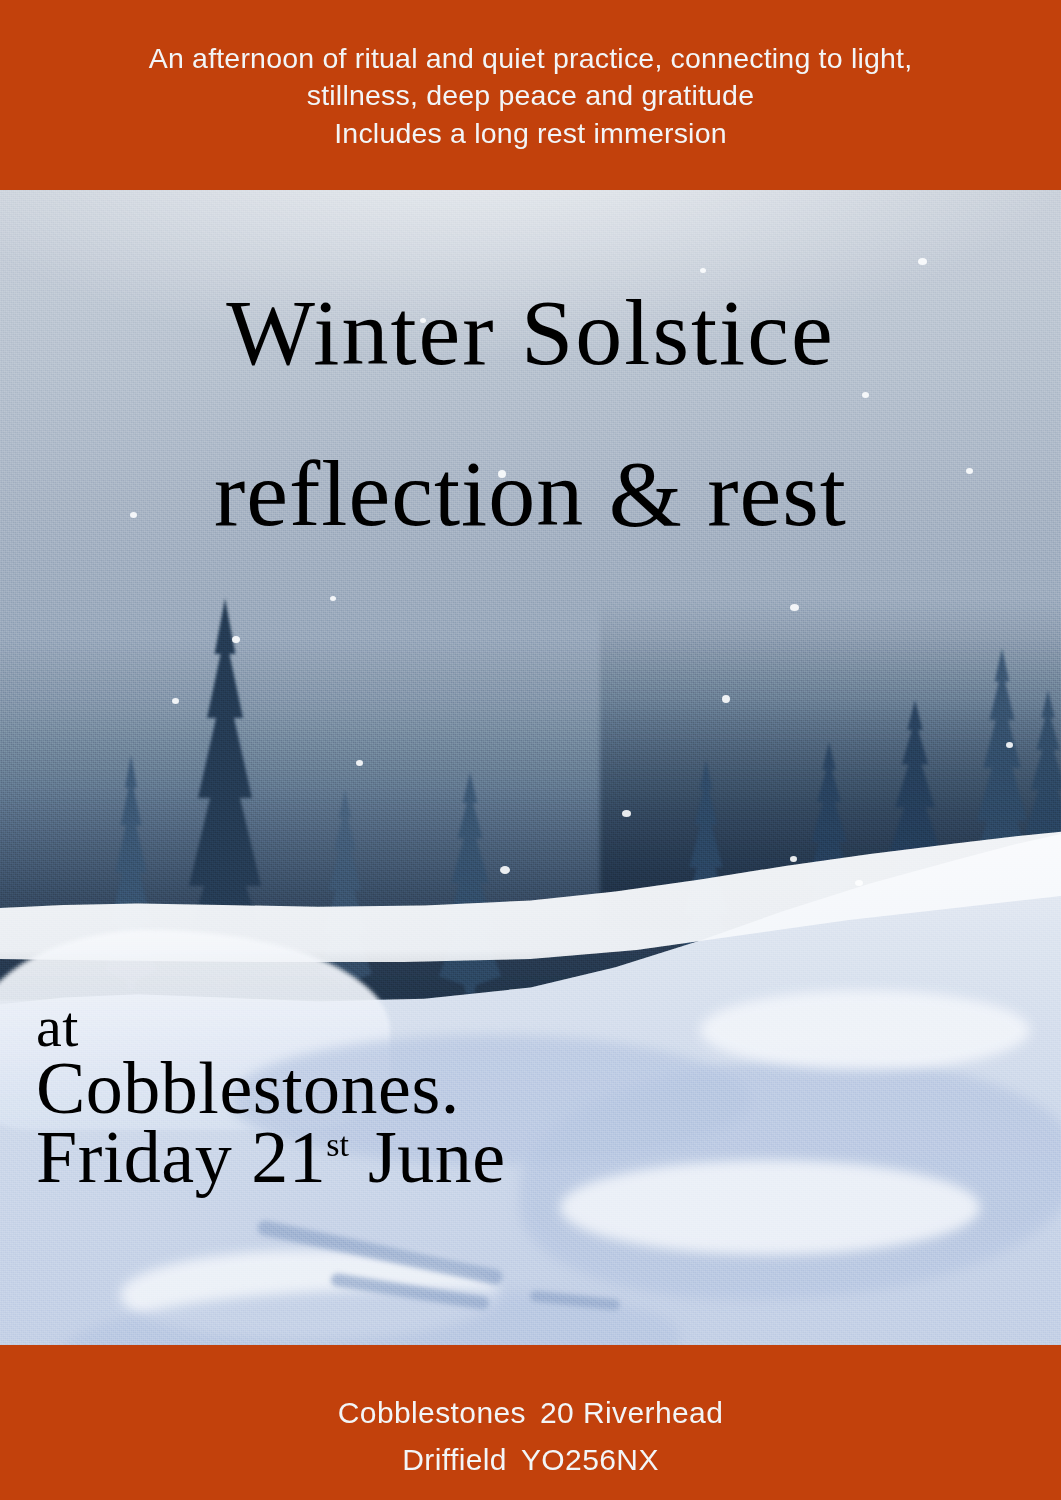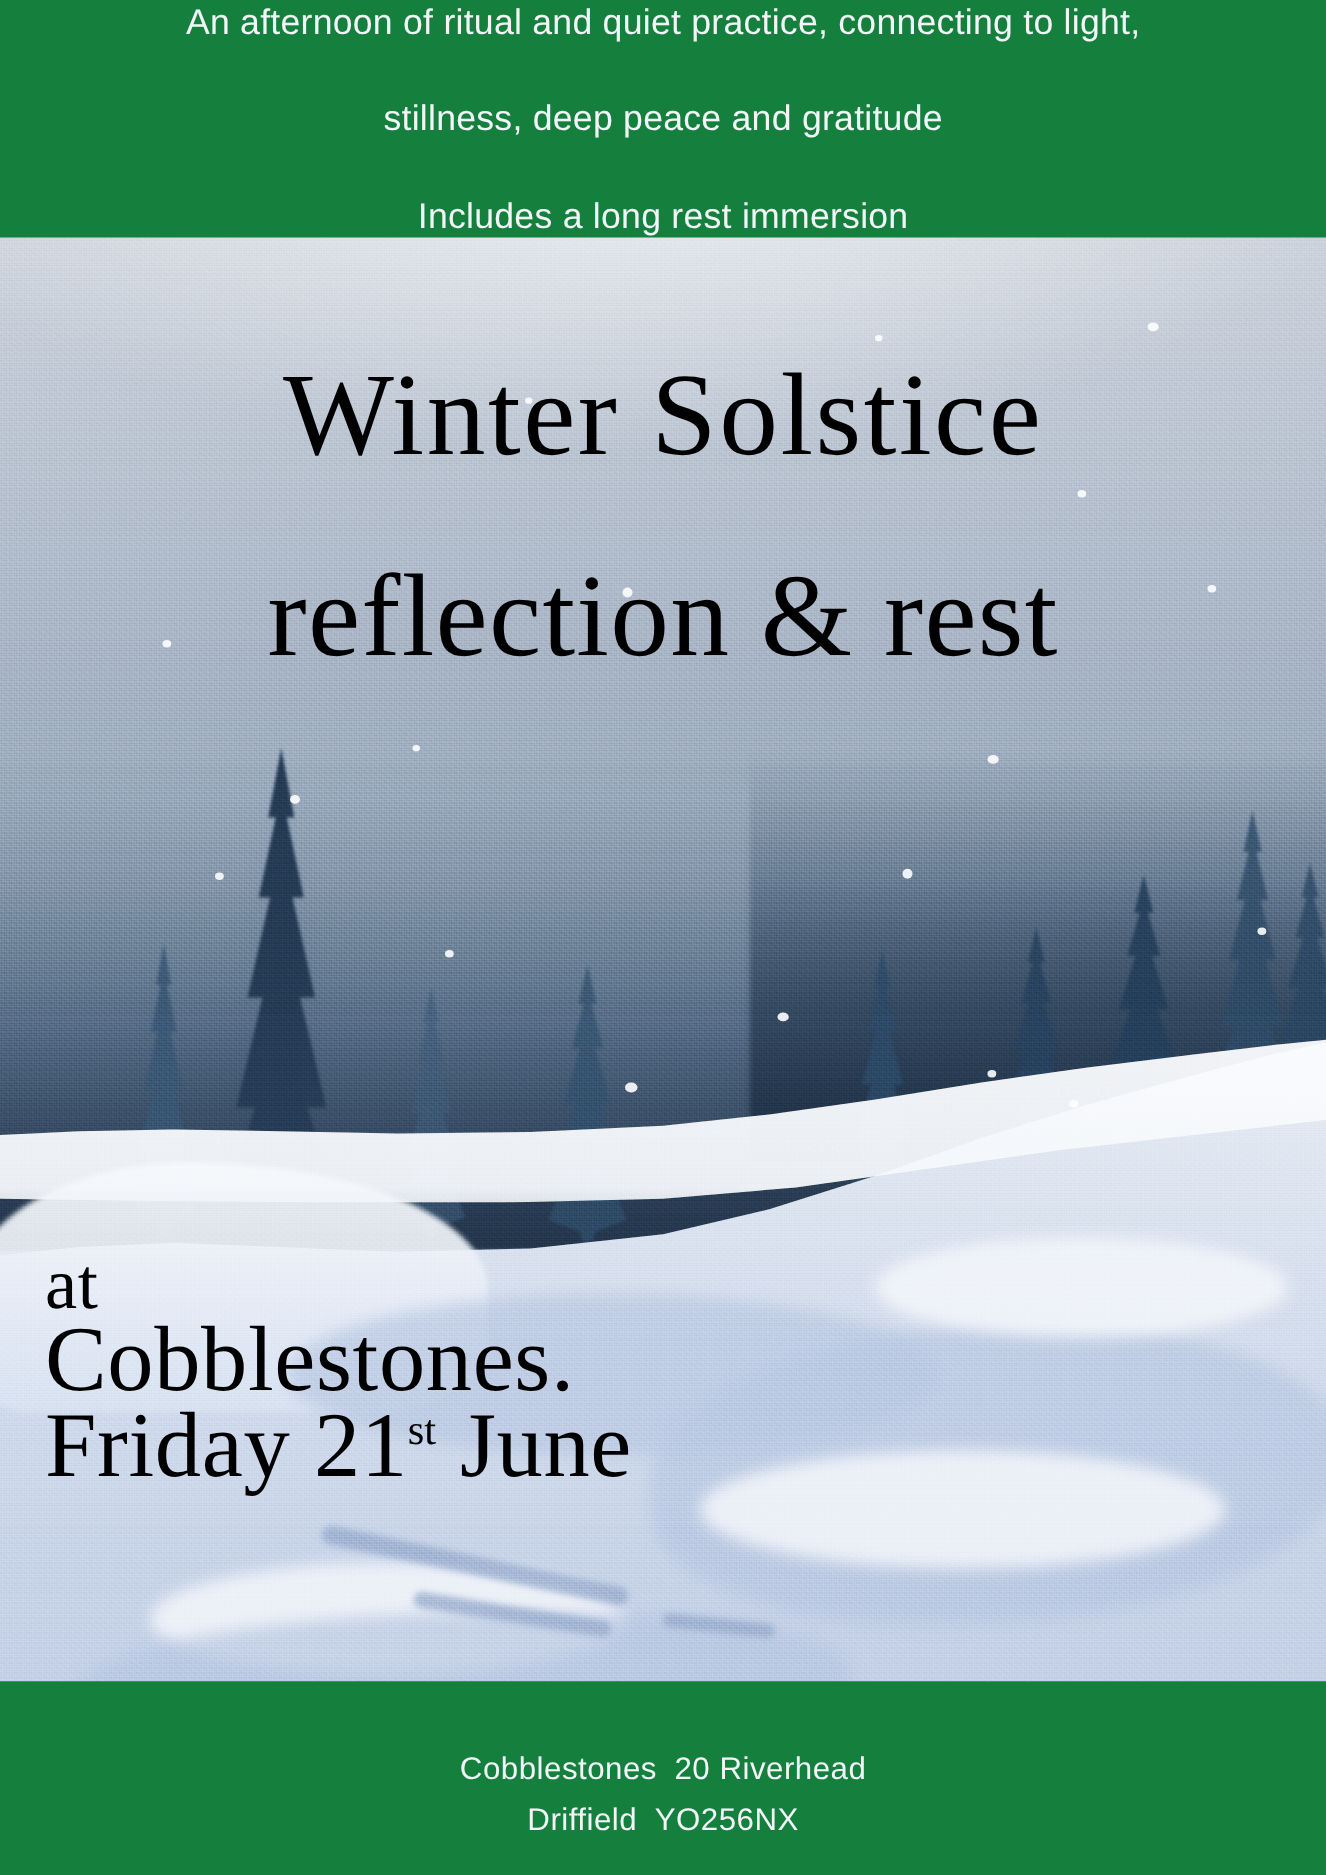--- a/index.html
+++ b/index.html
@@ -15,21 +15,21 @@
     font-family: "Liberation Sans", sans-serif;
     background: #cdd5e2;
     margin: 0 auto;
   }
 
   
   .band {
     position: absolute;
     left: 0;
     width: 1061px;
-    background: #15803d;
+    background: #c2410c;
     z-index: 40;
     display: flex;
     flex-direction: column;
     align-items: center;
     justify-content: center;
   }
   #band-top {
     top: 0;
     height: 190px;
   }
@@ -37,25 +37,24 @@
     top: 1345px;
     height: 155px;
   }
   .band-line {
     color: #f2f5f7;
     font-family: "Liberation Sans", sans-serif;
     font-weight: 400;
     letter-spacing: 0.2px;
     text-align: center;
     line-height: 1.30;
-    margin-top: 40px;
   }
   #band-top .band-line { font-size: 28.5px; }
   #band-top .l1 { margin-top: 2px; }
-  #band-bottom .band-line { font-size: 25px; letter-spacing: 0.4px; }
+  #band-bottom .band-line { font-size: 30px; letter-spacing: 0.4px; }
   #band-bottom .f1 { margin-top: 26px; }
   #band-bottom .f2 { margin-top: 8px; }
   .sp { display: inline-block; width: 14px; }
 
   
   #scene {
     position: absolute;
     left: 0;
     top: 0;
     width: 1061px;

